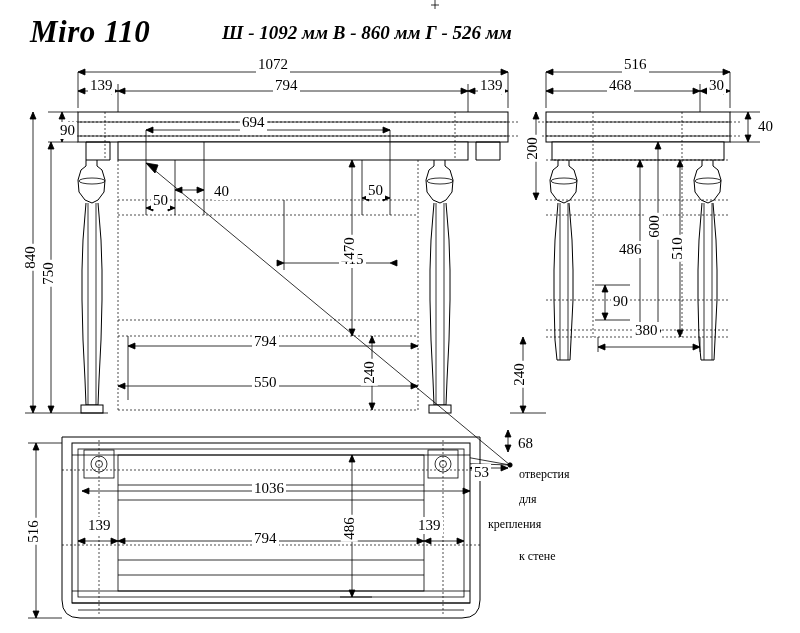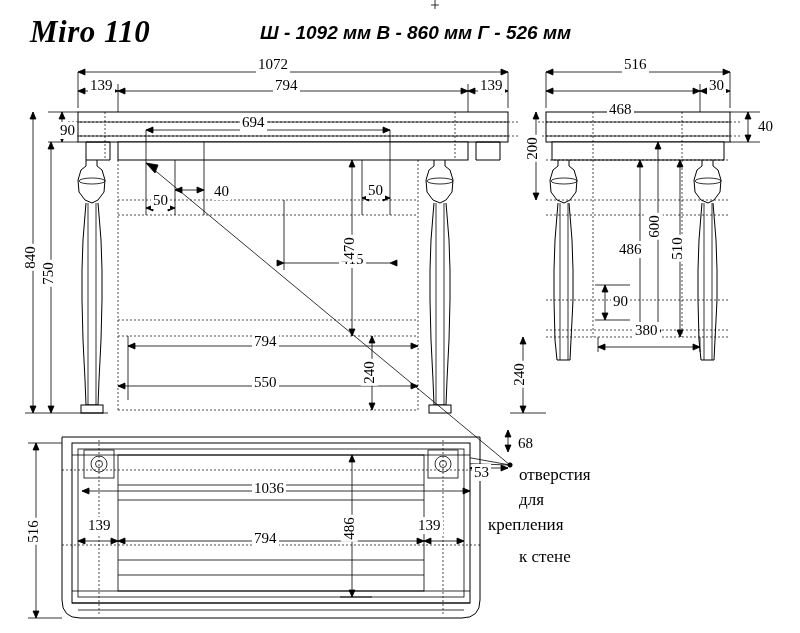--- a/index.html
+++ b/index.html
@@ -27,31 +27,30 @@
     font-style: italic;
     font-weight: bold;
     font-size: 31px;
     letter-spacing: 0.5px;
     white-space: nowrap;
   }
   .title-sub {
     position: absolute;
     left: 222px;
     top: 22px;
-    font-family: Liberation Sans, sans-serif;
+    font-family: Liberation Serif, serif;
     font-style: italic;
     font-weight: bold;
     font-size: 19px;
     white-space: nowrap;
-    margin-left: 38px;
   }
   .note {
     position: absolute;
     font-family: "Liberation Serif", serif;
-    font-size: 17px;
+    font-size: 12px;
     line-height: 25px;
     white-space: nowrap;
   }
   .dim {
     position: absolute;
     font-family: "Liberation Serif", serif;
     font-size: 15px;
     background: #ffffff;
     padding: 0 2px;
     white-space: nowrap;
@@ -373,21 +372,21 @@
   <div class="dim" style="left:366px; top:182px;">50</div>
   <div class="dim" style="left:300px; top:251px;margin-left:39px;">415</div>
   <div class="dim vert" style="left:336px; top:240px;">470</div>
   <div class="dim" style="left:252px; top:333px;">794</div>
   <div class="dim" style="left:252px; top:374px;">550</div>
   <div class="dim vert" style="left:356px; top:364px;">240</div>
   <div class="dim vert" style="left:17px; top:249px;">840</div>
   <div class="dim vert" style="left:35px; top:265px;">750</div>
 
   <div class="dim" style="left:622px; top:56px;">516</div>
-  <div class="dim" style="left:607px; top:77px;margin-top:24px;">468</div>
+  <div class="dim" style="left:607px; top:77px;">468</div>
   <div class="dim" style="left:707px; top:77px;text-align:right;">30</div>
   <div class="dim" style="left:756px; top:118px;">40</div>
   <div class="dim vert" style="left:519px; top:140px;">200</div>
   <div class="dim vert" style="left:641px; top:218px;">600</div>
   <div class="dim vert" style="left:664px; top:240px;">510</div>
   <div class="dim" style="left:617px; top:241px;">486</div>
   <div class="dim" style="left:611px; top:293px;">90</div>
   <div class="dim" style="left:633px; top:322px;">380</div>
   <div class="dim vert" style="left:506px; top:366px;">240</div>
   <div class="dim" style="left:516px; top:435px;">68</div>

